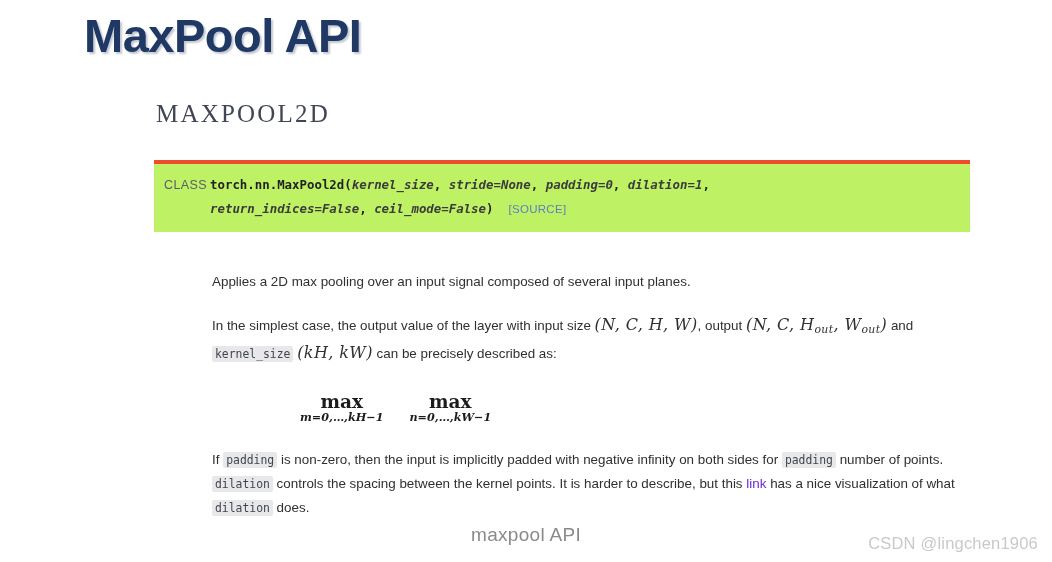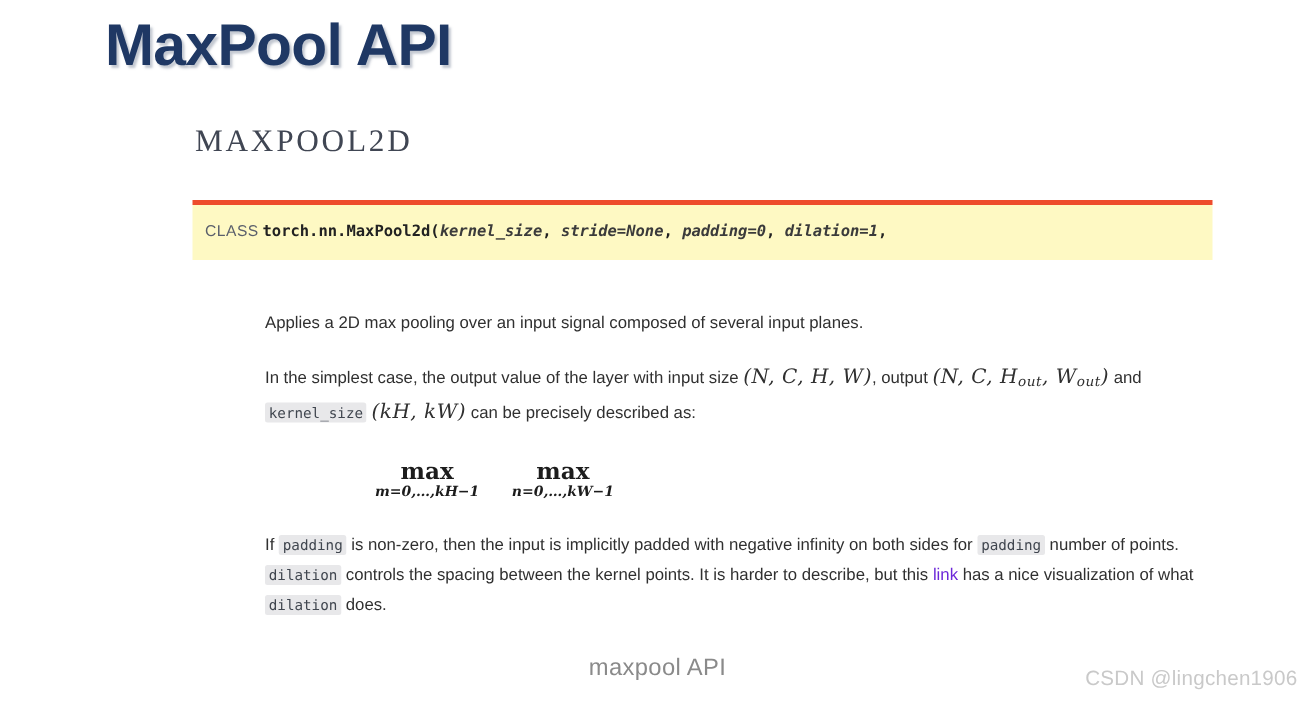--- a/index.html
+++ b/index.html
@@ -45,21 +45,21 @@
     font-family: Liberation Serif, serif;
   }
 
   
   .sig-rule {
     height: 4px;
     background: #ee4c2c;
     width: 100%;
   }
   .sig-block {
-    background: #fef9c3;
+    background: #bef264;
     padding: 9px 0 11px 0;
     width: 100%;
     box-sizing: border-box;
   }
   .sig-line {
     font-family: "DejaVu Sans Mono", monospace;
     font-size: 12.4px;
     line-height: 23px;
     color: #2b2b2b;
     white-space: nowrap;
@@ -197,20 +197,23 @@
 
 <div class="doc">
 
   <div class="doc-heading">MAXPOOL2D</div>
 
   <div class="sig-rule"></div>
 
   <div class="sig-block">
     <div class="sig-line">
       <span class="sig-label">CLASS</span><span class="sig-name">torch.nn.MaxPool2d</span><span class="sig-punct">(</span><span class="sig-arg">kernel_size</span><span class="sig-punct">,&nbsp;</span><span class="sig-arg">stride=None</span><span class="sig-punct">,&nbsp;</span><span class="sig-arg">padding=0</span><span class="sig-punct">,&nbsp;</span><span class="sig-arg">dilation=1</span><span class="sig-punct">,</span>
+    </div>
+    <div class="sig-line">
+      <span class="sig-indent"></span><span class="sig-arg">return_indices=False</span><span class="sig-punct">,&nbsp;</span><span class="sig-arg">ceil_mode=False</span><span class="sig-punct">)</span>&nbsp;&nbsp;<span class="sig-source">[SOURCE]</span>
     </div>
   </div>
 
   <div class="body-wrap">
 
     <p class="body">
       <span>Applies a 2D max pooling over an input signal composed of several input planes.</span>
     </p>
 
     <p class="body">

